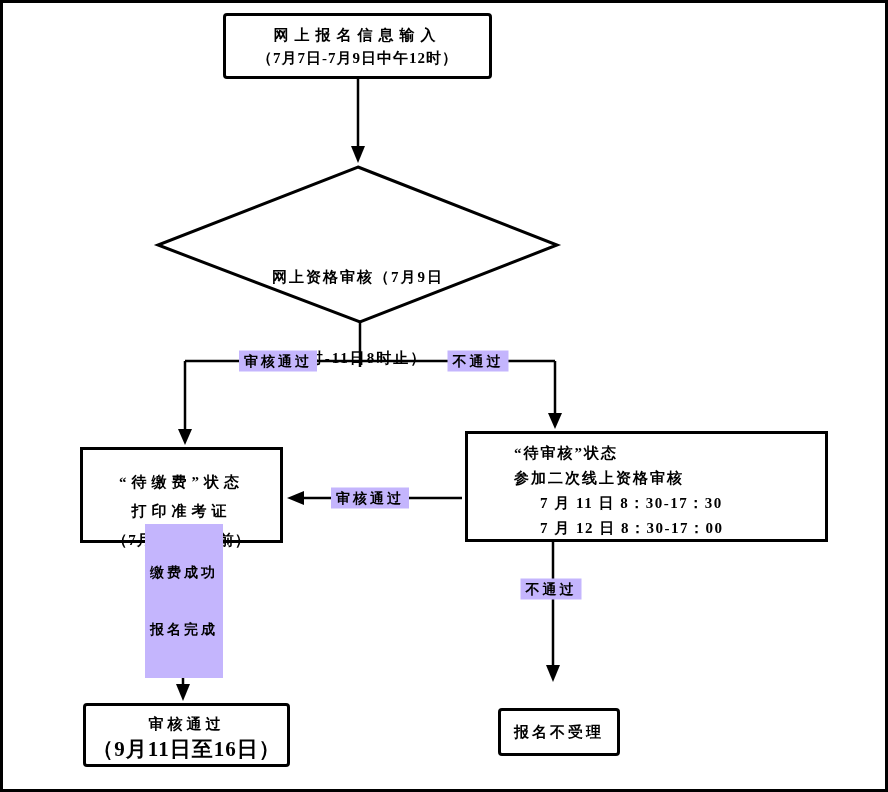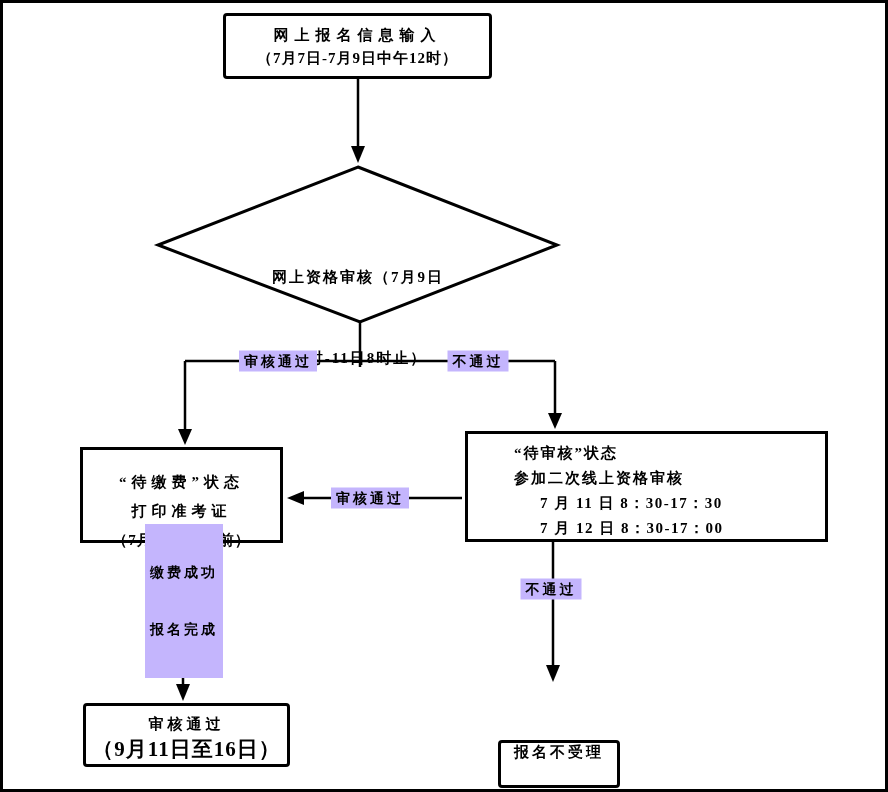--- a/index.html
+++ b/index.html
@@ -50,22 +50,22 @@
   
   .n-second { left: 462px; top: 428px; width: 363px; height: 111px; text-align: left; padding: 7px 0 0 46px; }
   .n-second .ln { font-size: 15px; line-height: 25px; letter-spacing: 2px; }
   .n-second .indent { margin-left: 26px; letter-spacing: 1.5px; }
   
   .n-print { left: 80px; top: 700px; width: 207px; height: 64px; padding-top: 5px; }
   .n-print .ln1 { font-size: 15px; letter-spacing: 4px; line-height: 26px; }
   .n-print .ln2 { font-size: 21px; letter-spacing: 1px; line-height: 25px; }
   
   .n-reject { left: 495px; top: 705px; width: 122px; height: 48px;
-              display: flex; align-items: flex-start; justify-content: center;
-              font-size: 15px; letter-spacing: 3px; margin-top: 32px; }
+              display: flex; align-items: center; justify-content: center;
+              font-size: 15px; letter-spacing: 3px; }
   
   .edge-label {
     position: absolute;
     transform: translate(-50%, -50%);
     background: #c4b5fd;
     font-size: 14px;
     letter-spacing: 3px;
     padding: 1px 5px;
     text-align: right;
     line-height: 19px;

